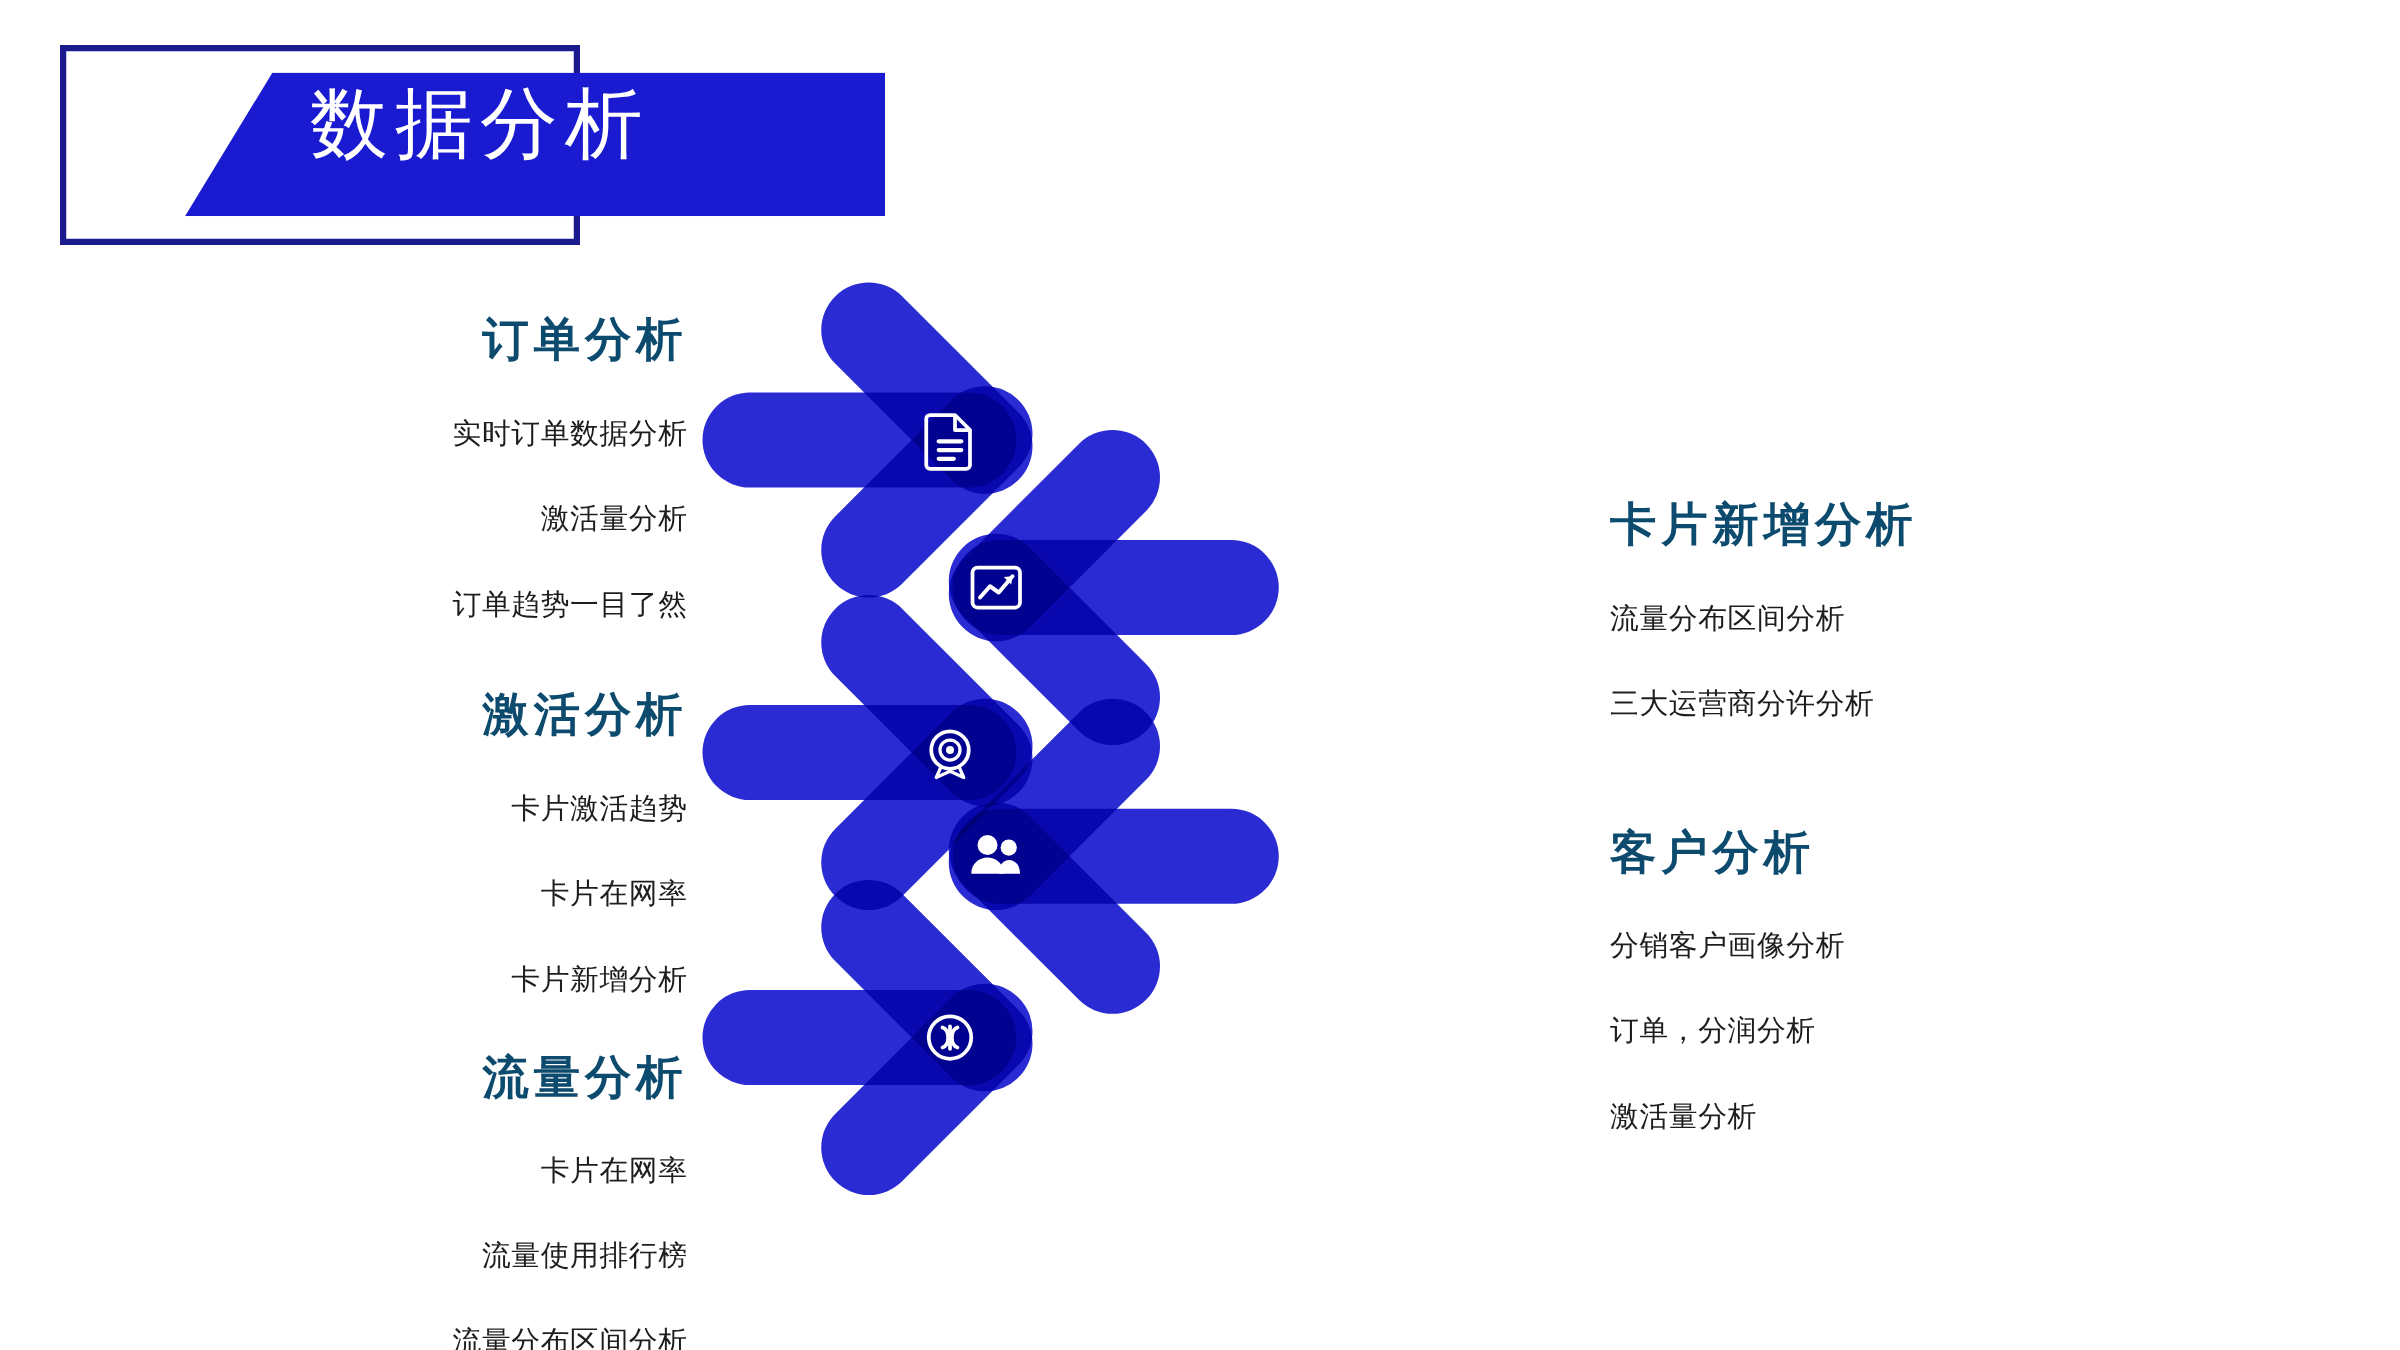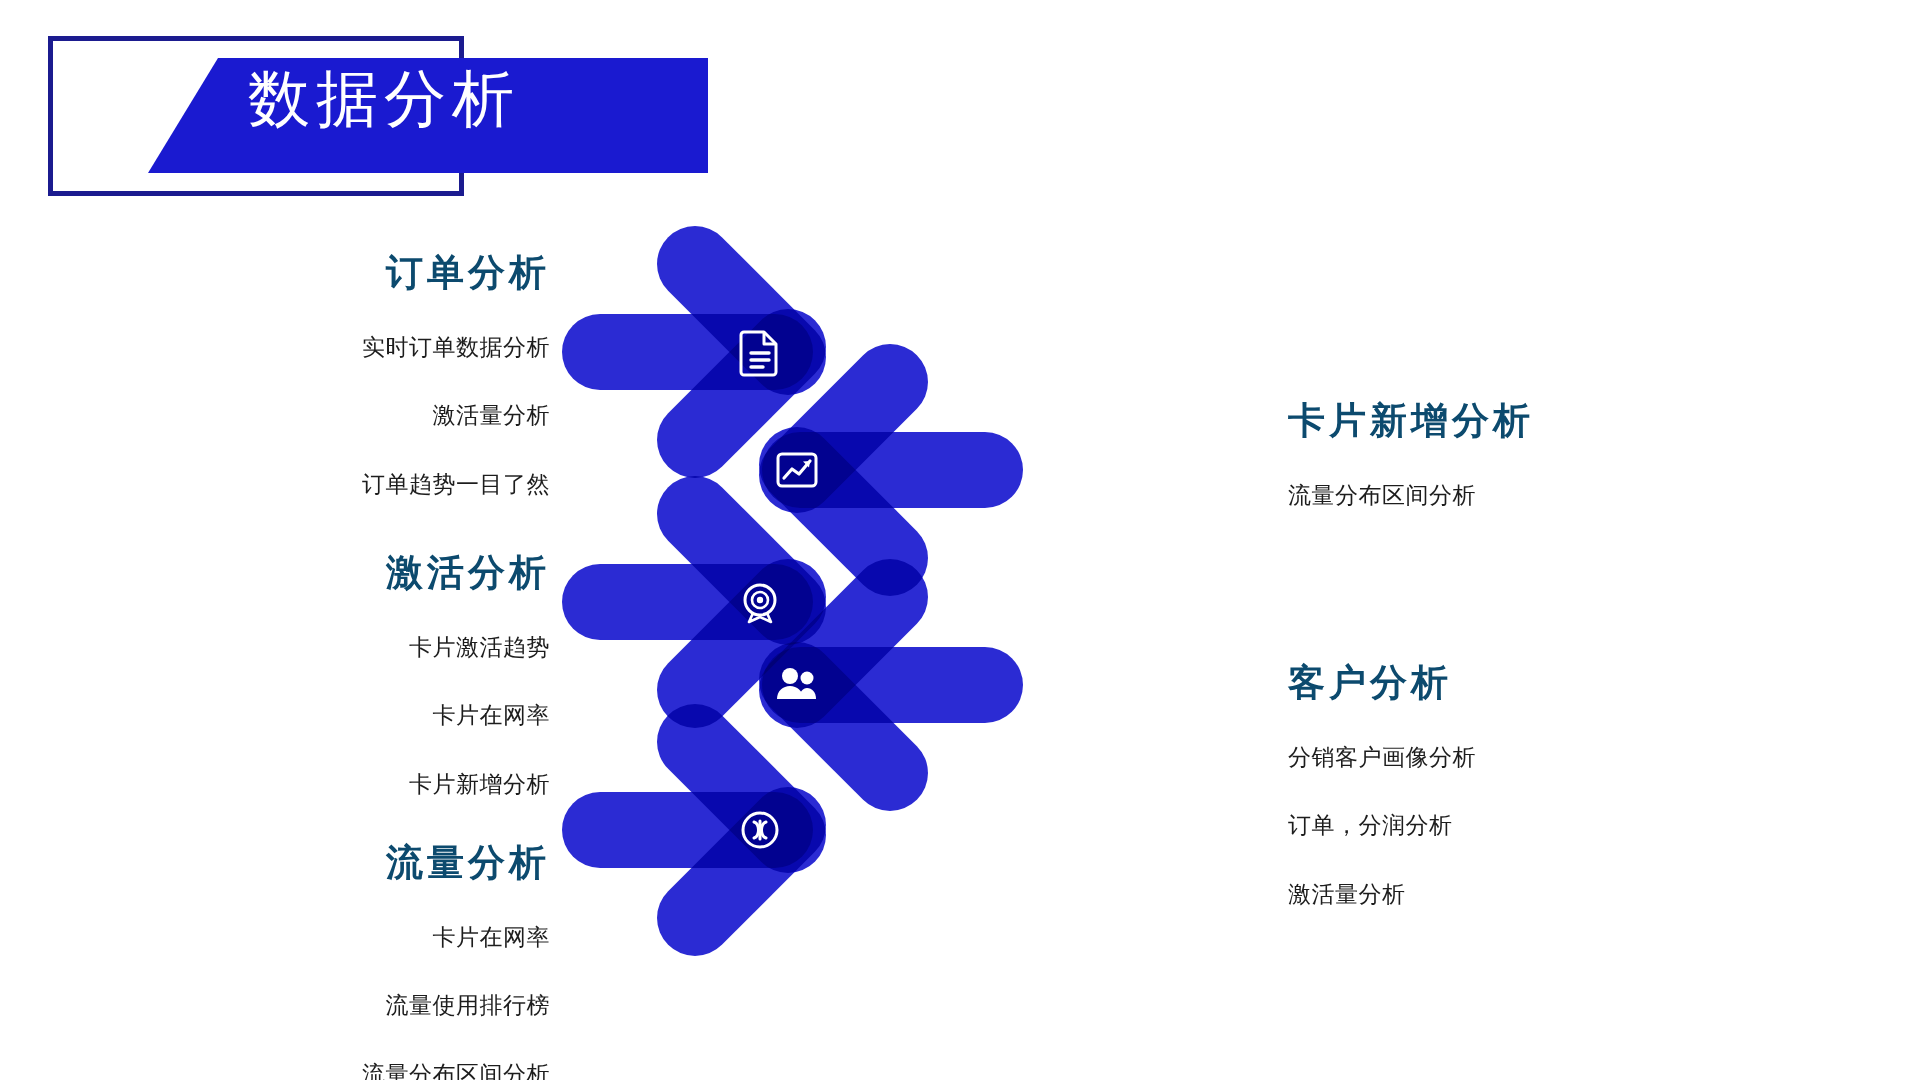--- a/index.html
+++ b/index.html
@@ -151,20 +151,21 @@
   <div class="tblock right-align" style="left:80px;top:252px;">
     <div class="thead">订单分析</div>
     <div class="tline">实时订单数据分析</div>
     <div class="tline">激活量分析</div>
     <div class="tline">订单趋势一目了然</div>
   </div>
 
   <div class="tblock left-align" style="left:1288px;top:400px;">
     <div class="thead">卡片新增分析</div>
     <div class="tline">流量分布区间分析</div>
+    <div class="tline">三大运营商分许分析</div>
   </div>
 
   <div class="tblock left-align" style="left:1288px;top:662px;">
     <div class="thead">客户分析</div>
     <div class="tline">分销客户画像分析</div>
     <div class="tline">订单，分润分析</div>
     <div class="tline">激活量分析</div>
   </div>
 
   <div class="tblock right-align" style="left:80px;top:552px;">

